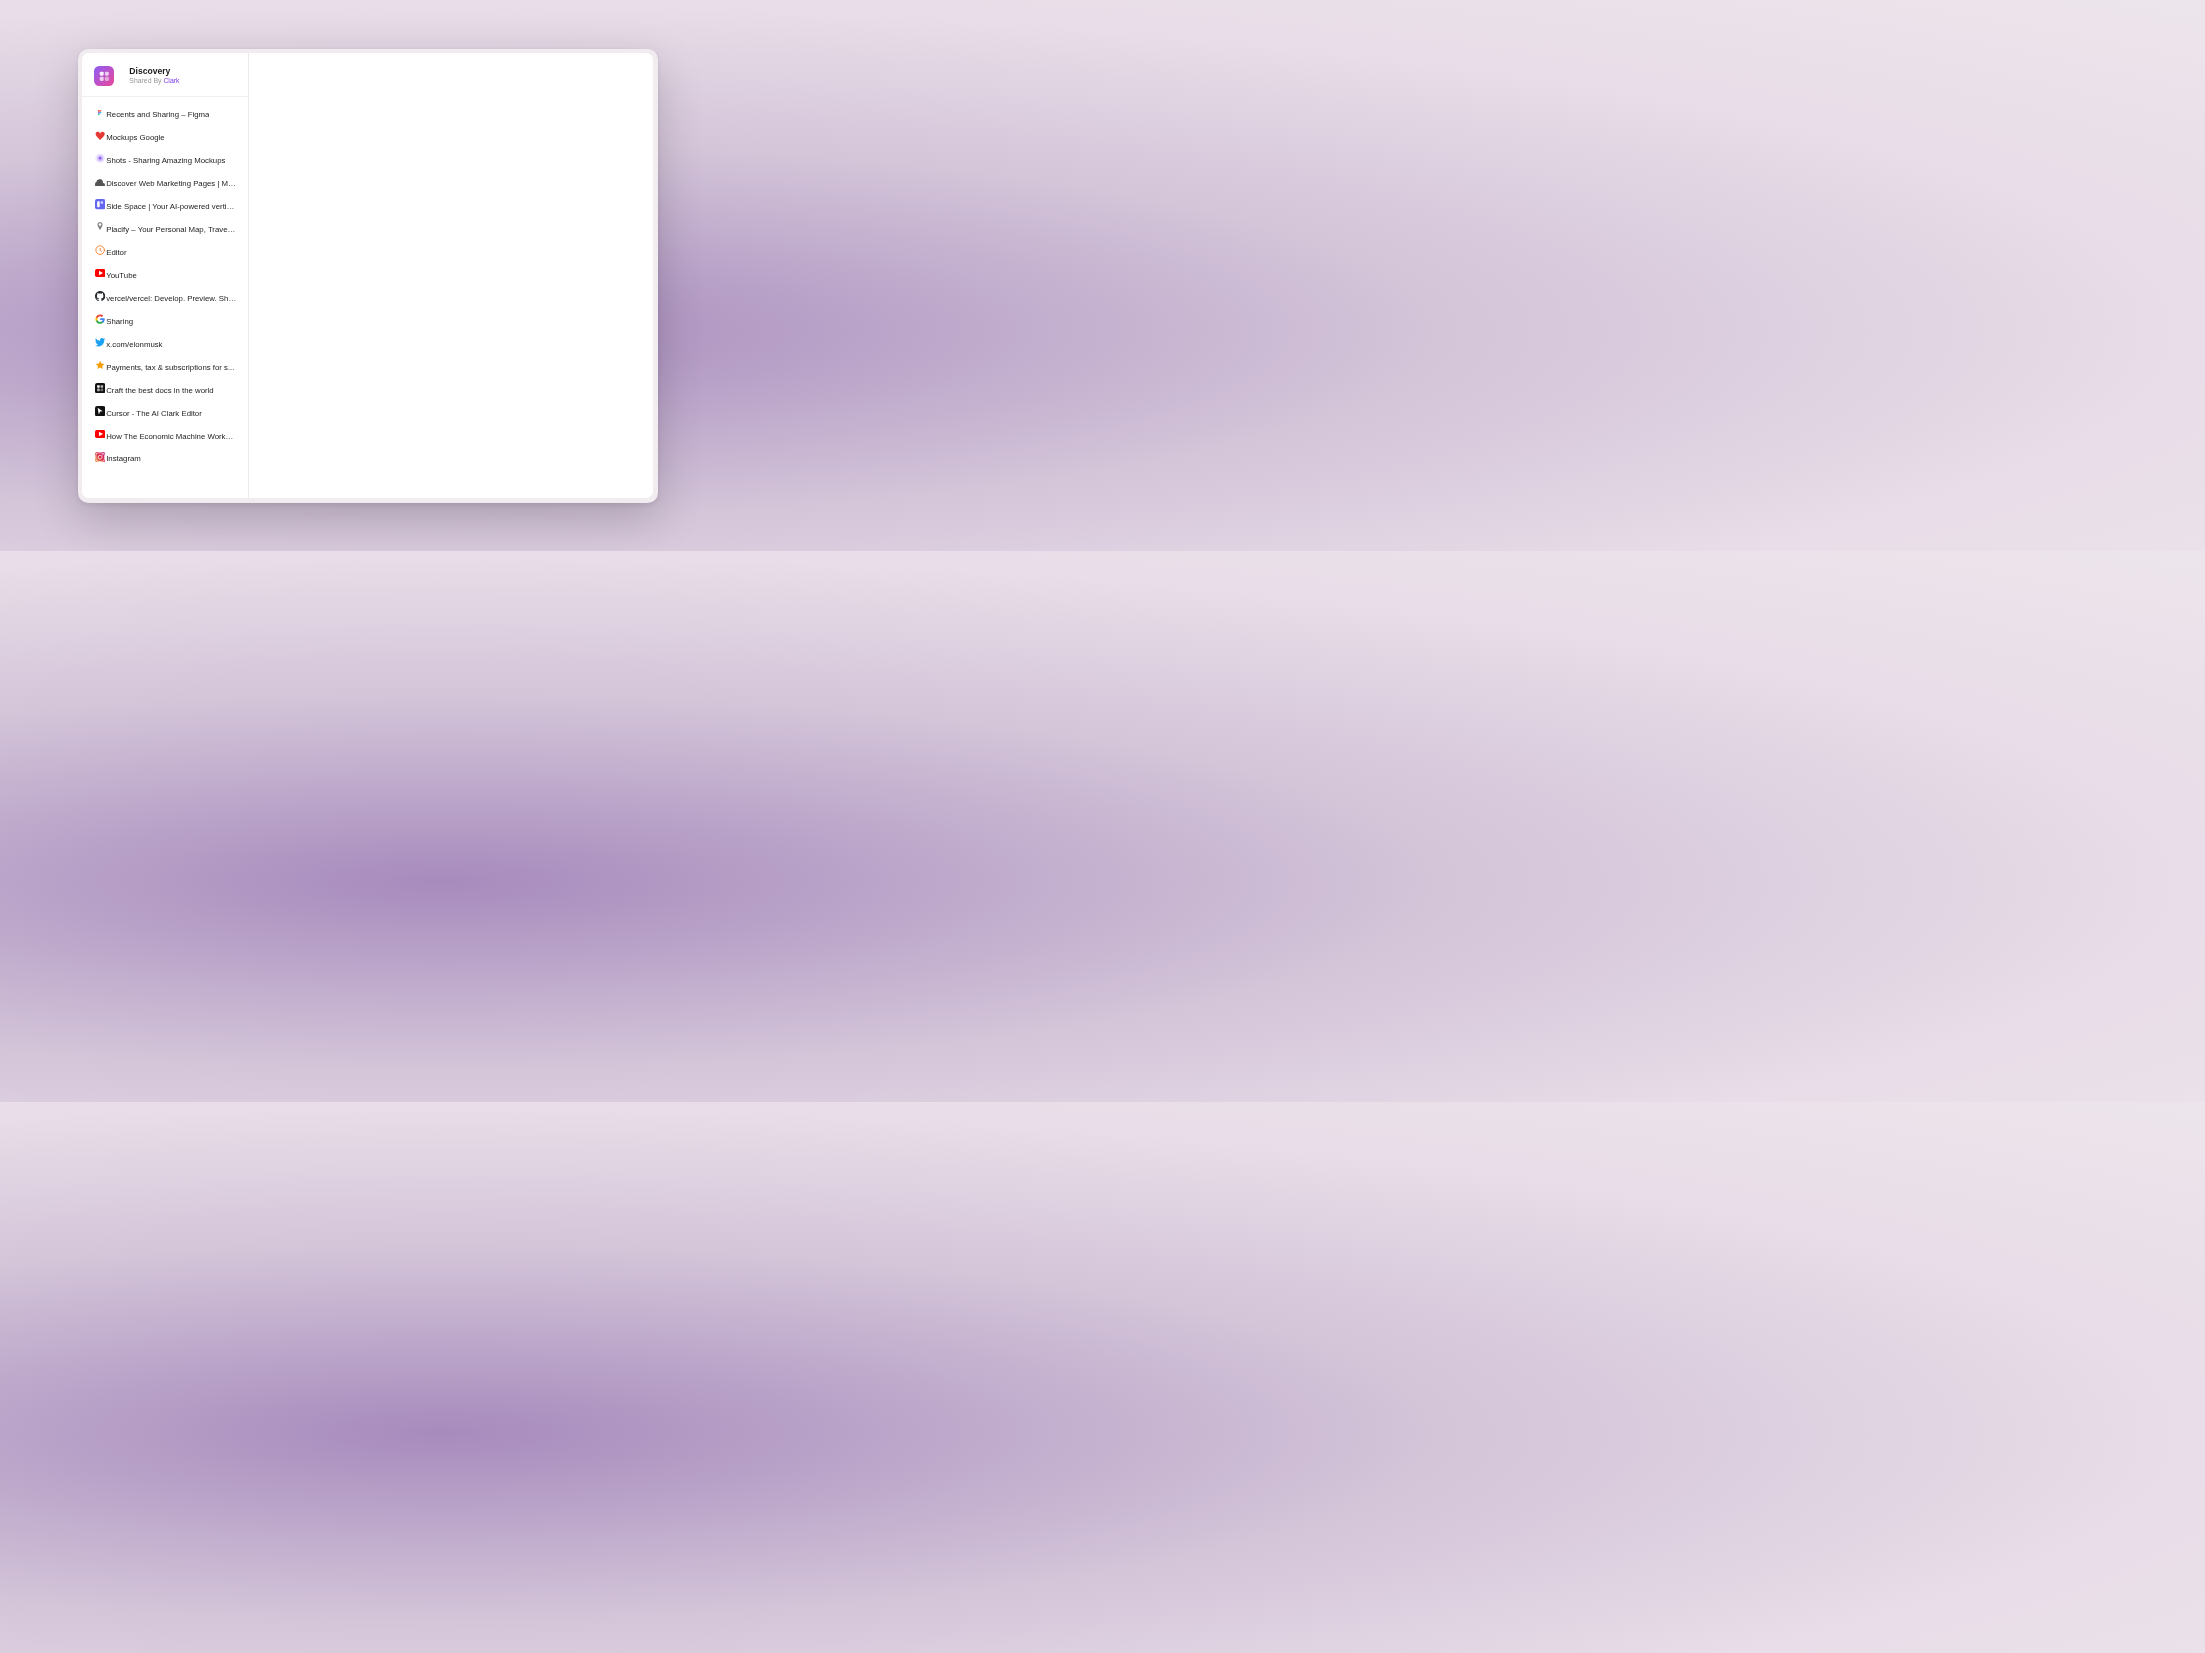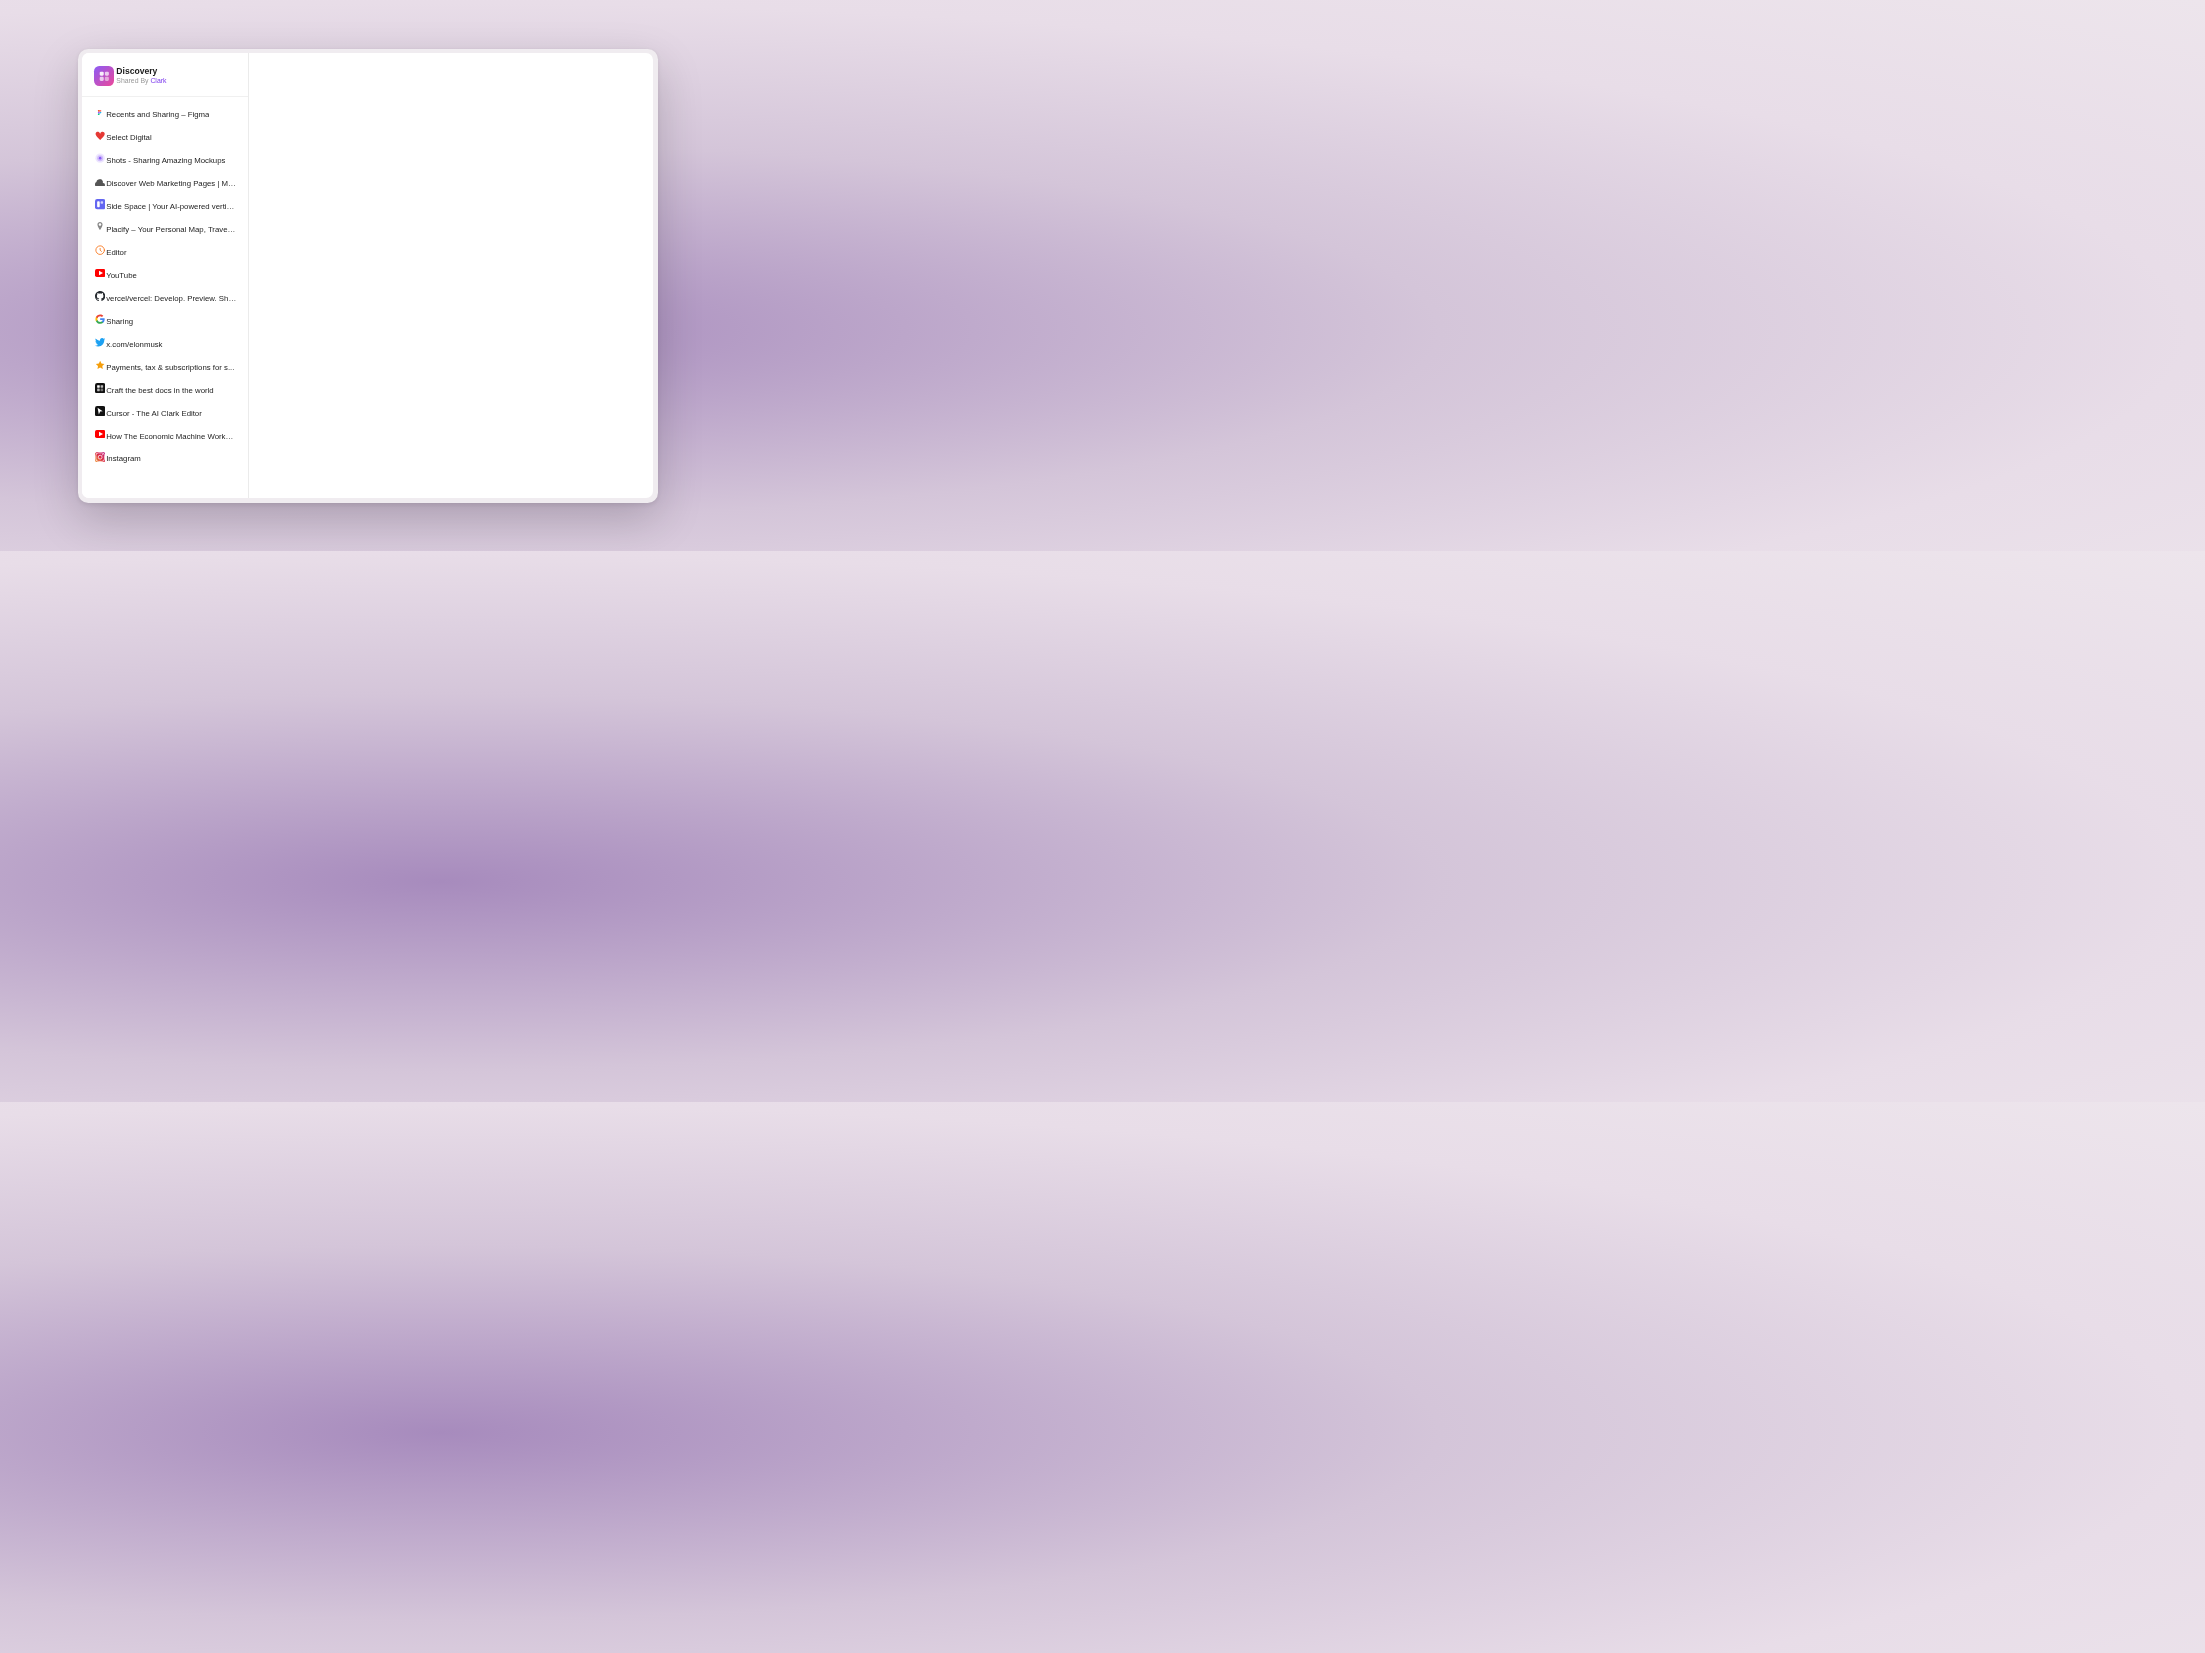--- a/index.html
+++ b/index.html
@@ -46,21 +46,21 @@
       display: flex;
       flex-direction: column;
       background: #ffffff;
     }
 
     .sidebar-header {
       padding: 12.6px 11.5px 9.2px 11.5px;
       border-bottom: 0.6px solid #f0f0f0;
       display: flex;
       align-items: center;
-      gap: 2px;
+      gap: 15px;
     }
 
     .app-icon {
       width: 20.7px;
       height: 20.7px;
       border-radius: 5.2px;
       background: linear-gradient(135deg, #8b5cf6, #ec4899);
       display: flex;
       align-items: center;
       justify-content: center;
@@ -181,21 +181,21 @@
       </svg>
             </div>
             <span class="list-item-label">Recents and Sharing – Figma</span>
           </div>
           <div class="list-item">
             <div class="list-item-icon">
               <svg width="10.3" height="9.2" viewBox="0 0 24 22" fill="#e53935">
         <path d="M12 21.593c-5.63-5.539-11-10.297-11-14.402 0-3.791 3.068-5.191 5.281-5.191 1.312 0 4.151.501 5.719 4.457 1.59-3.968 4.464-4.447 5.726-4.447 2.54 0 5.274 1.621 5.274 5.181 0 4.069-5.136 8.625-11 14.402z"></path>
       </svg>
             </div>
-            <span class="list-item-label">Select Digital</span>
+            <span class="list-item-label">Mockups Google</span>
           </div>
           <div class="list-item">
             <div class="list-item-icon">
               <svg width="10.3" height="10.3" viewBox="0 0 24 24">
         <circle cx="12" cy="12" r="11" fill="#8b5cf6" opacity="0.15"></circle>
         <circle cx="12" cy="12" r="7" fill="#8b5cf6" opacity="0.3"></circle>
         <circle cx="12" cy="12" r="3" fill="#8b5cf6"></circle>
       </svg>
             </div>
             <span class="list-item-label">Shots - Sharing Amazing Mockups</span>

